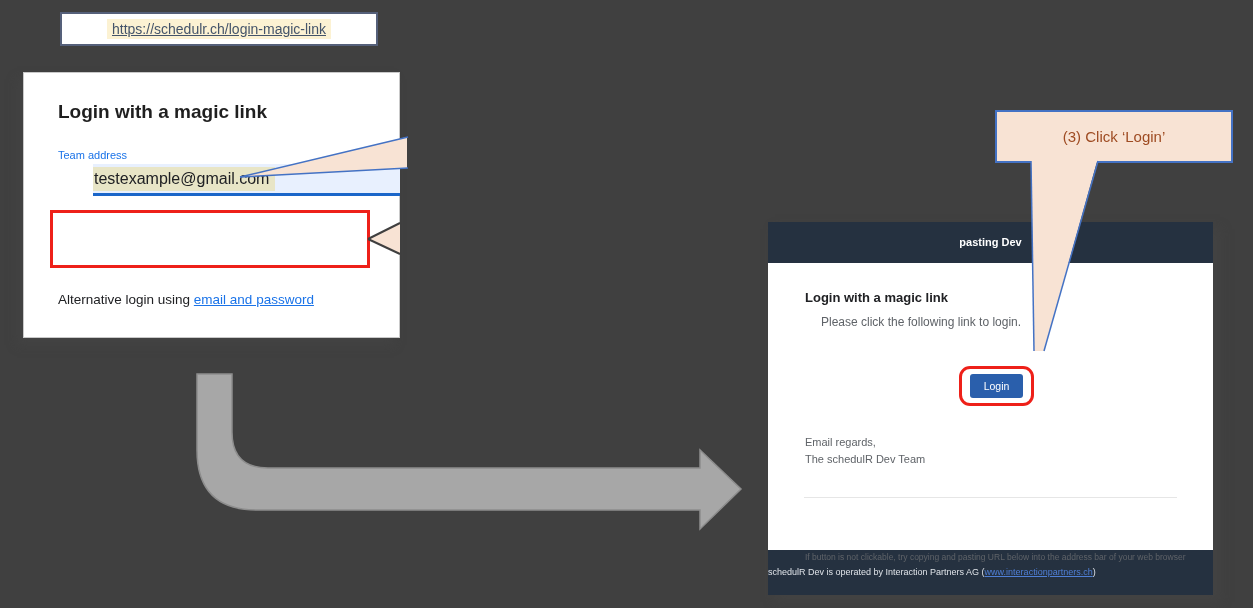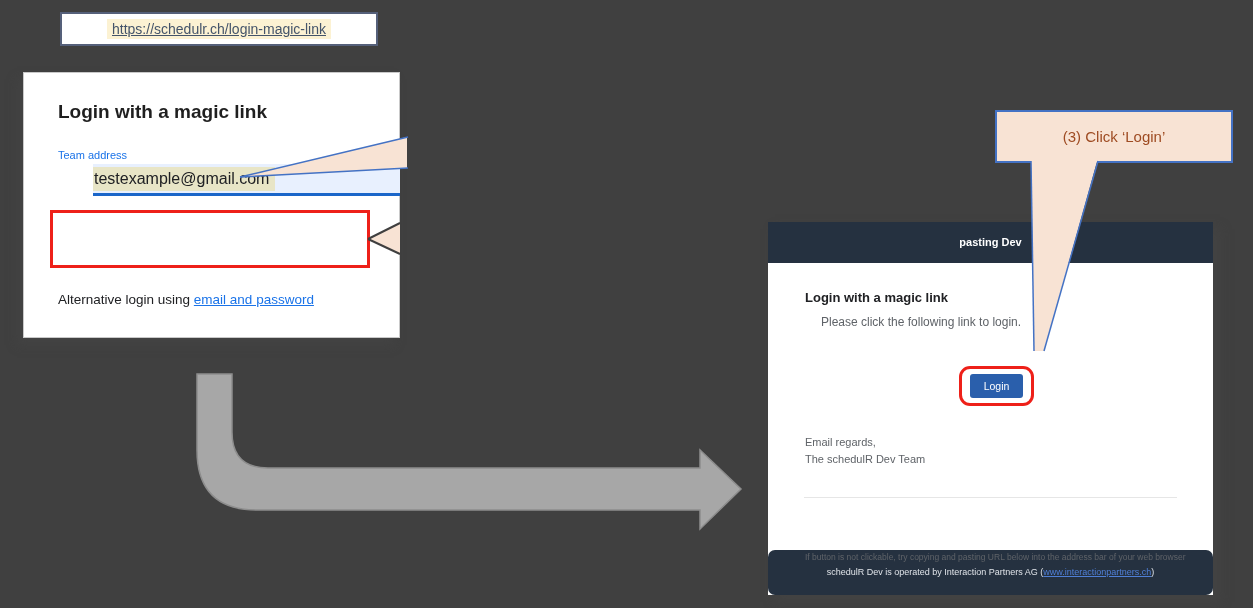--- a/index.html
+++ b/index.html
@@ -65,22 +65,22 @@
   .login-btn{
     width:53px;height:24px;background:#2a5fac;border:none;border-radius:3px;color:#fff;
     font-size:10.5px;font-family:"Liberation Sans",sans-serif;cursor:pointer;
     display:flex;align-items:center;justify-content:center;
   }
   .mail-signoff{position:absolute;left:37px;top:171px;font-size:11px;color:#5f6368;line-height:1.55;}
   .mail-divider{position:absolute;left:36px;right:36px;top:234px;border-top:1px solid #e6e6e6;}
   .mail-note{position:absolute;left:37px;right:18px;top:242px;font-size:8.5px;color:#5f6368;margin-top:47px;}
   .mail-url{position:absolute;left:37px;top:256px;font-size:8.5px;color:#1a73e8;
             text-decoration:underline;font-weight:bold;cursor:pointer;white-space:nowrap;}
-  .email-footer{height:45px;background:#253140;color:#dfe3e8;font-size:9px;text-align:center;
-                line-height:45px;flex:none;border-radius:7px;}
+  .email-footer{height:45px;background:#253140;color:#dfe3e8;font-size:9px;text-align:left;
+                line-height:45px;flex:none;}
   .email-footer a{color:#4f7fd6;text-decoration:underline;cursor:pointer;}
   
   .overlay{position:absolute;left:0;top:0;width:1253px;height:612px;pointer-events:none;}
 </style>
 </head>
 <body>
 
 <div id="canvas">
 
   <div class="url-box">

